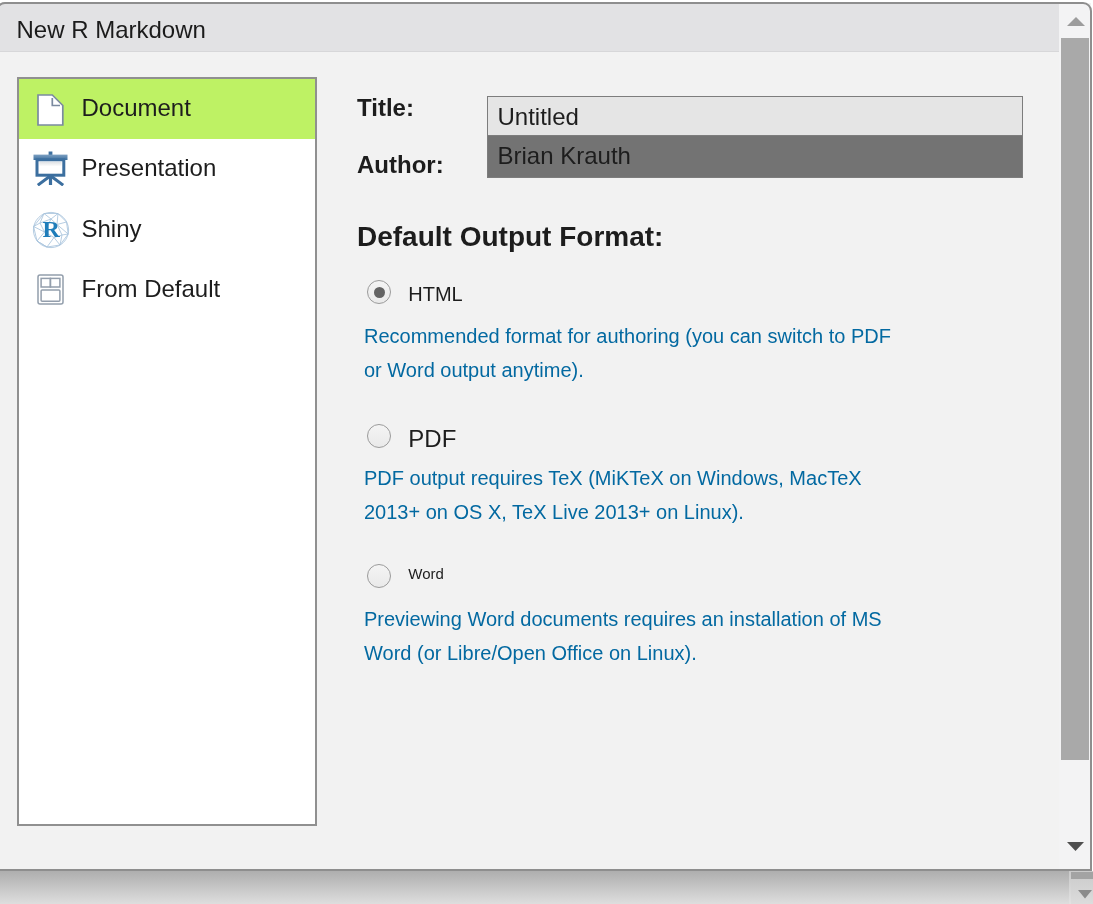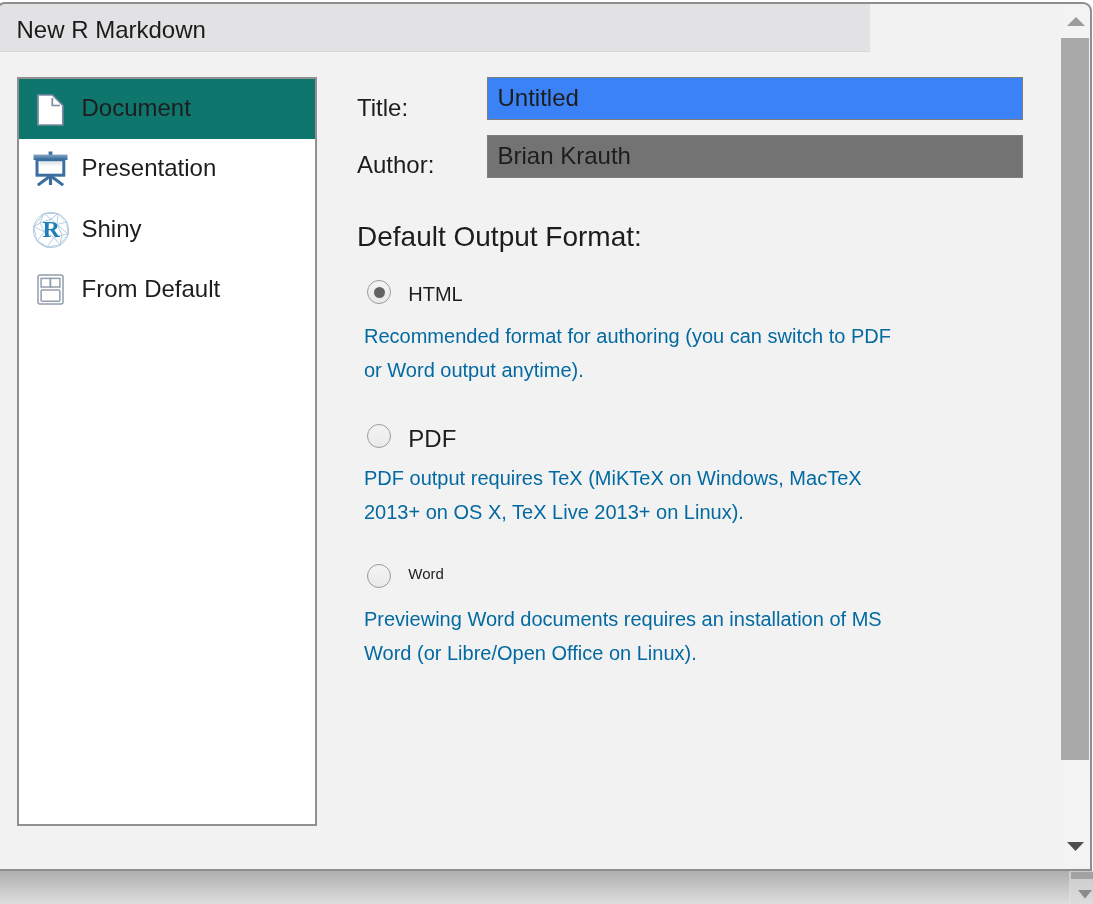--- a/index.html
+++ b/index.html
@@ -1,52 +1,52 @@
 <!DOCTYPE html>
 <html><head><meta charset="utf-8"><style>
 *{margin:0;padding:0;box-sizing:border-box}
 html,body{width:1093px;height:904px;background:#ffffff;overflow:hidden}
 body{position:relative;font-family:"Liberation Sans",sans-serif;color:#1d1d1d}
 .abs{position:absolute}
-.b{font-weight:normal}
+.b{font-weight:bold}
 .desc{font-size:20px;line-height:34px;color:#0369a1}
 .radio{width:24px;height:24px;border-radius:50%;border:1px solid #9b9b9b;background:linear-gradient(#f4f4f4,#e9e9e9);position:absolute}
 .dot{position:absolute;left:6px;top:6px;width:11px;height:11px;border-radius:50%;background:#636363}
 .row{position:relative;height:60.4px}
 .rtxt{position:absolute;left:62.5px;top:0;height:100%;line-height:60.4px;font-size:24px;margin-top:-1px}
 </style></head>
 <body>
 
 <div class="abs" style="left:0;top:871px;width:1093px;height:33px;background:linear-gradient(#aeaeae,#dedede)"></div>
 
 <div class="abs" style="left:1069px;top:871px;width:2px;height:33px;background:linear-gradient(#c9c9c9,#e2e2e2)"></div>
 <div class="abs" style="left:1071px;top:871px;width:22px;height:33px;background:linear-gradient(#cacaca,#dcdcdc)">
   <div class="abs" style="left:0;top:1px;width:22px;height:7px;background:#a3a3a3"></div>
   <svg class="abs" style="left:6.5px;top:18.5px" width="14" height="9">
       <polygon points="0,0 14,0 7,8.5" fill="#8b8b8b"></polygon>
     </svg>
 </div>
 
 <div class="abs" style="left:0;top:3px;width:1091px;height:867px;background:#f2f2f2"></div>
 
-<div class="abs" style="left:0;top:3px;width:870px;height:49px;background:#e2e2e4;border-bottom:1px solid #d7d7d9;font-size:24px;line-height:48px;padding-left:16.5px;padding-top:2.5px;color:#1b1b1b">New R Markdown</div>
+<div class="abs" style="left:0;top:3px;width:1059px;height:49px;background:#e2e2e4;border-bottom:1px solid #d7d7d9;font-size:24px;line-height:48px;padding-left:16.5px;padding-top:2.5px;color:#1b1b1b">New R Markdown</div>
 
 <div class="abs" style="left:1059px;top:3px;width:31px;height:867px;background:#f3f3f4;border-top-right-radius:5px"></div>
 <svg class="abs" style="left:1067px;top:17px" width="18" height="9">
     <polygon points="9,0 18,9 0,9" fill="#9c9c9c"></polygon>
   </svg>
 <div class="abs" style="left:1061px;top:38px;width:28px;height:722px;background:#a9a9a9"></div>
 <svg class="abs" style="left:1067px;top:842px" width="17" height="9">
     <polygon points="0,0 17,0 8.5,9" fill="#4f4f4f"></polygon>
   </svg>
 
 <div class="abs" style="left:-4px;top:2px;width:1096px;height:869px;border:2px solid #8e8e8e;border-radius:9px 9px 0 0"></div>
 
 <div class="abs" style="left:17px;top:77px;width:300px;height:749px;background:#fff;border:2px solid #909090">
-  <div class="row" style="background:#0f766e">
+  <div class="row" style="background:#bef264">
     <svg class="abs" style="left:18px;top:15px" width="27" height="32" viewBox="0 0 27 32">
       <path d="M1 1 H15.3 L25.8 11.5 V31 H1 Z" fill="#fff" stroke="#7b8aa0" stroke-width="1.7"></path>
       <path d="M15.3 4 V11.5 H23" fill="none" stroke="#7b8aa0" stroke-width="1.7"></path>
     </svg>
     <div class="rtxt">Document</div>
   </div>
   <div class="row">
     <svg class="abs" style="left:14px;top:12px" width="35" height="35" viewBox="0 0 35 35">
       <defs>
           <linearGradient id="pg" x1="0" y1="0" x2="0" y2="1">
@@ -87,21 +87,21 @@
         <rect x="13.4" y="4.4" width="9.5" height="8.6"></rect>
         <rect x="4.1" y="16" width="18.8" height="11.2" rx="1"></rect>
       </g>
     </svg>
     <div class="rtxt">From Default</div>
   </div>
 </div>
 
 <div class="abs b" style="left:357px;top:93.6px;font-size:24px">Title:</div>
 <div class="abs b" style="left:357px;top:150.7px;font-size:24px">Author:</div>
-<div class="abs" style="left:486.5px;top:77px;width:536px;height:43px;background:#3b82f6;border:1.5px solid #7d7d7d;font-size:24px;line-height:39.5px;padding-left:10px">Untitled</div>
+<div class="abs" style="left:486.5px;top:96px;width:536px;height:43px;background:#e5e5e5;border:1.5px solid #7d7d7d;font-size:24px;line-height:39.5px;padding-left:10px">Untitled</div>
 <div class="abs" style="left:486.5px;top:134.5px;width:536px;height:43px;background:#737373;border:1.5px solid #7d7d7d;font-size:24px;line-height:39.5px;padding-left:10px">Brian Krauth</div>
 
 <div class="abs b" style="left:357px;top:220.8px;font-size:28px">Default Output Format:</div>
 
 <div class="radio" style="left:366.5px;top:280px">
     <div class="dot"></div>
   </div>
 <div class="abs" style="left:408.3px;top:283.1px;font-size:20px">HTML</div>
 <div class="abs desc" style="left:364px;top:319px">Recommended format for authoring (you can switch to PDF<br>or Word output anytime).</div>
 

